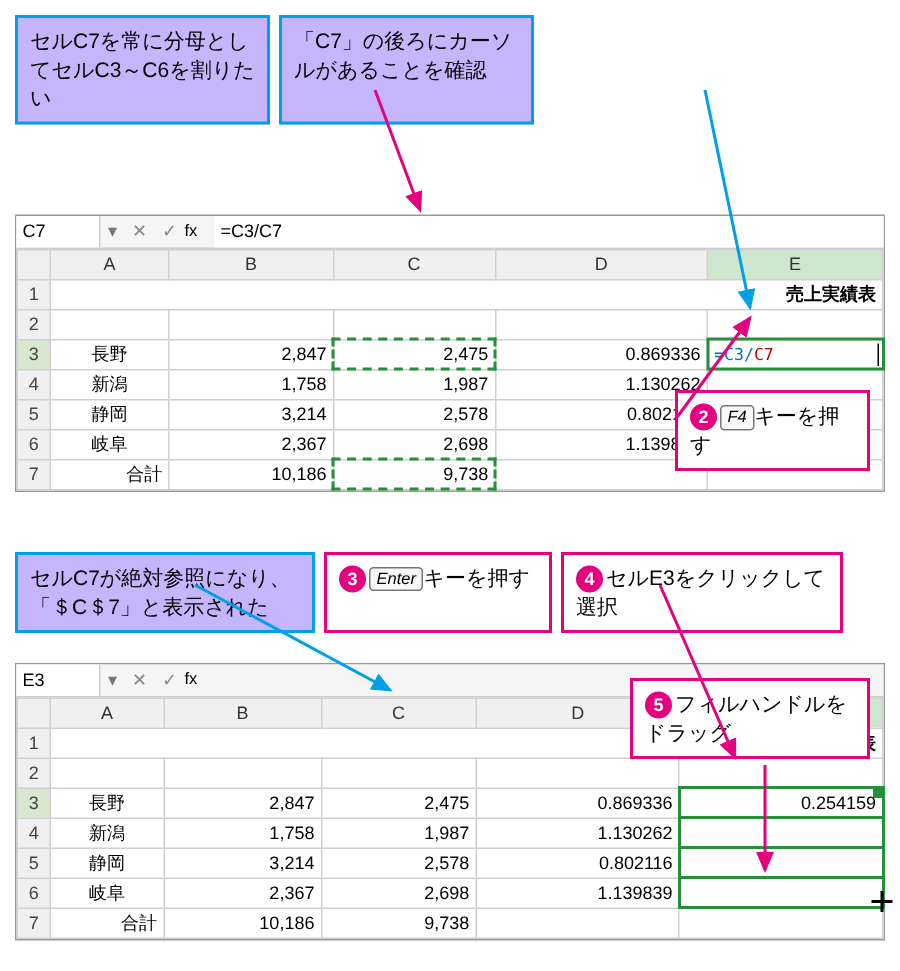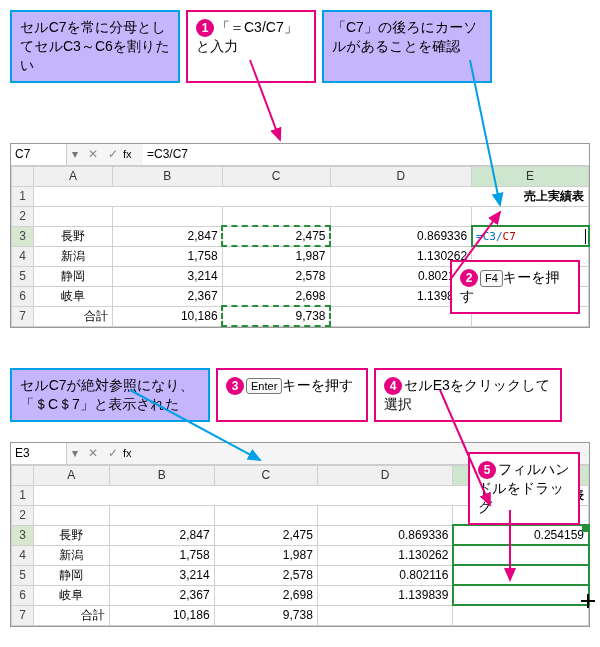--- a/index.html
+++ b/index.html
@@ -37,20 +37,21 @@
     margin-right: 2px;
   }
   .key {
     display: inline-block;
     border: 1px solid #777;
     border-radius: 3px;
     padding: 0 4px;
     font-size: 11px;
     background: #f8f8f8;
     vertical-align: middle;
+    font-style: italic;
   }
   .excel {
     border: 1px solid #999;
     margin-top: 6px;
     font-size: 12px;
     position: relative;
     background: #fff;
   }
   .fbar {
     display: flex;
@@ -110,23 +111,20 @@
     content: ""; position: absolute; background: #000;
   }
   .crosshair::before { left: 6px; top: 0; width: 2px; height: 14px; }
   .crosshair::after  { top: 6px; left: 0; height: 2px; width: 14px; }
 </style>
 </head>
 <body>
 
 <div class="callout-row">
   <div class="callout callout-blue" style="width:170px">セルC7を常に分母としてセルC3～C6を割りたい</div>
-  <div class="callout callout-pink" style="width:130px">
-    <span class="badge">1</span><span>「＝C3/C7」と入力</span>
-  </div>
   <div class="callout callout-blue" style="width:170px">「C7」の後ろにカーソルがあることを確認</div>
 </div>
 
 <div class="excel" style="margin-top:60px">
   <div class="fbar">
     <div class="namebox">
         <span>C7</span>
       </div>
     <div class="fdrop">▾</div>
     <div class="fbtn">✕</div>
@@ -290,21 +288,21 @@
           <td>9,738</td>
           <td></td>
           <td></td>
         </tr>
   </tbody>
     </table>
   <div class="fillhandle" style="right:1px; top:83px;"></div>
   <div class="crosshair" style="right:-6px; bottom:18px;"></div>
 </div>
 
-<div class="callout callout-pink" style="position:absolute; right:20px; top:452px; width:112px;">
+<div class="callout callout-pink" style="position:absolute; right:20px; top:452px; width:160px;">
   <span class="badge">5</span><span>フィルハンドルをドラッグ</span>
 </div>
 
 <svg class="overlay" width="600" height="647">
   <defs>
     <marker id="arP" markerWidth="8" markerHeight="8" refX="6" refY="3" orient="auto">
       <path d="M0,0 L7,3 L0,6 Z" fill="#E4007F"></path>
     </marker>
     <marker id="arB" markerWidth="8" markerHeight="8" refX="6" refY="3" orient="auto">
       <path d="M0,0 L7,3 L0,6 Z" fill="#00A0E9"></path>

